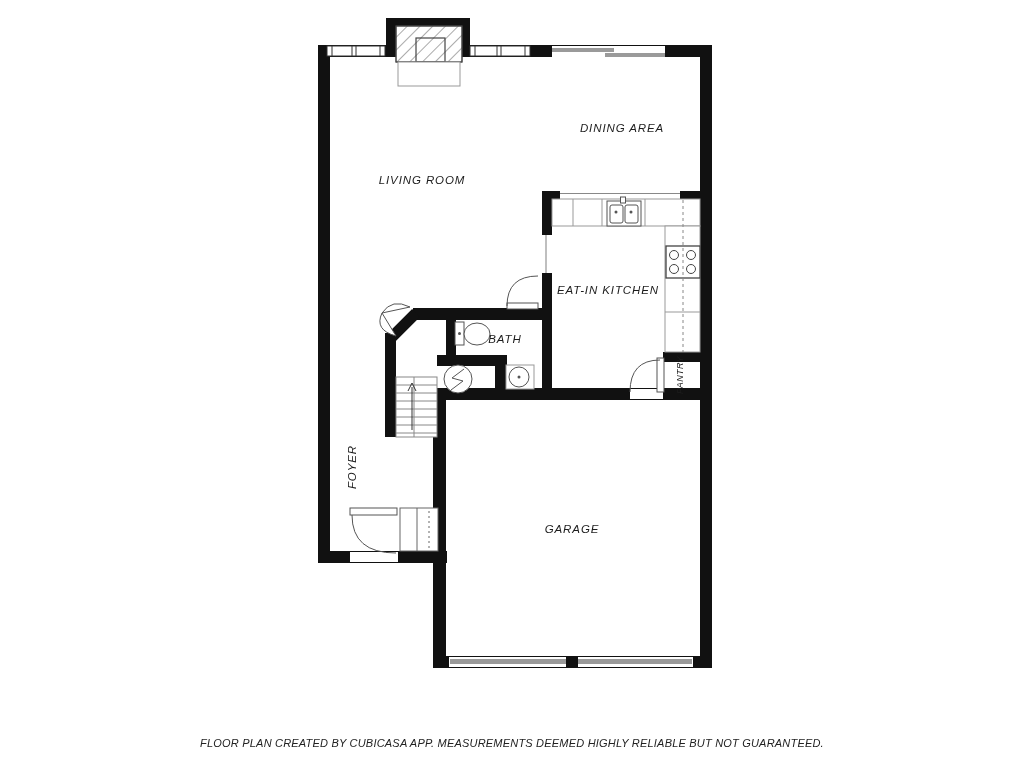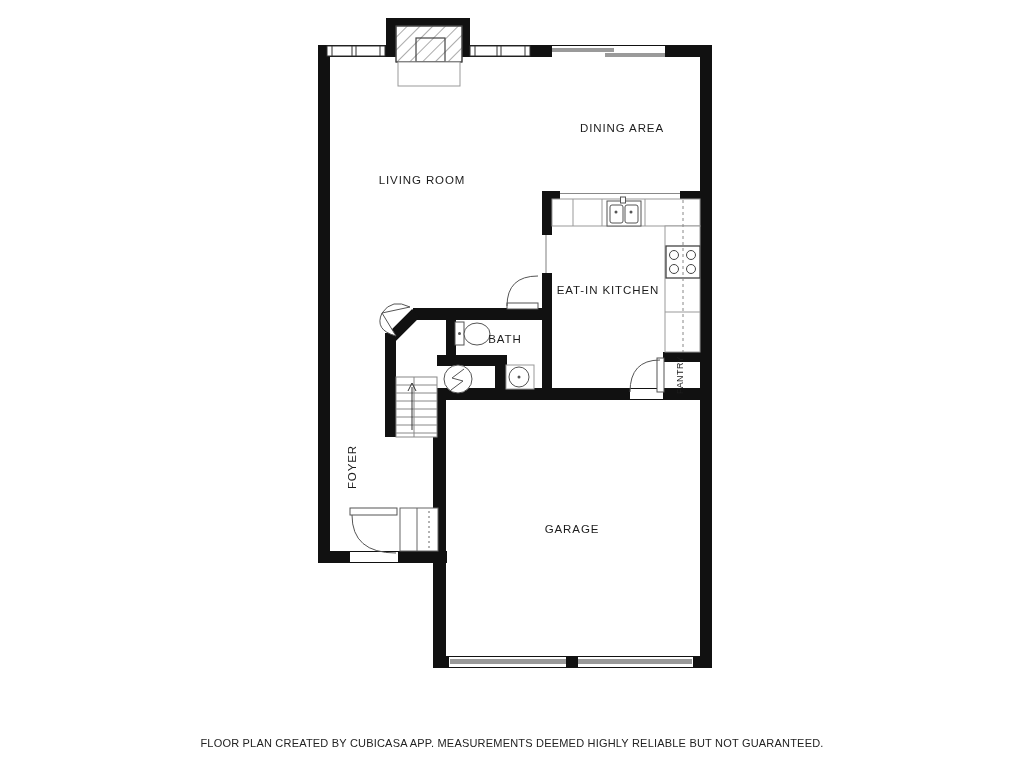--- a/index.html
+++ b/index.html
@@ -1,17 +1,17 @@
 <!DOCTYPE html>
 <html><head>
 <meta charset="utf-8">
 <style>
   html,body{margin:0;padding:0;background:#ffffff;}
   .page{position:relative;width:1024px;height:768px;background:#fff;overflow:hidden;
-        font-family:"Liberation Sans", sans-serif;}
+        font-family:"Liberation Sans", sans-serif;font-style:italic;}
   svg{display:block;}
   text{font-family:"Liberation Sans", sans-serif;fill:#1c1c1c;}
   .room-label{font-size:11.5px;letter-spacing:0.9px;}
   .room-label-small{font-size:9px;letter-spacing:0.4px;}
   .disclaimer{font-size:11px;letter-spacing:0.2px;fill:#222;}
 </style>
 </head>
 <body>
 
 <div class="page">

